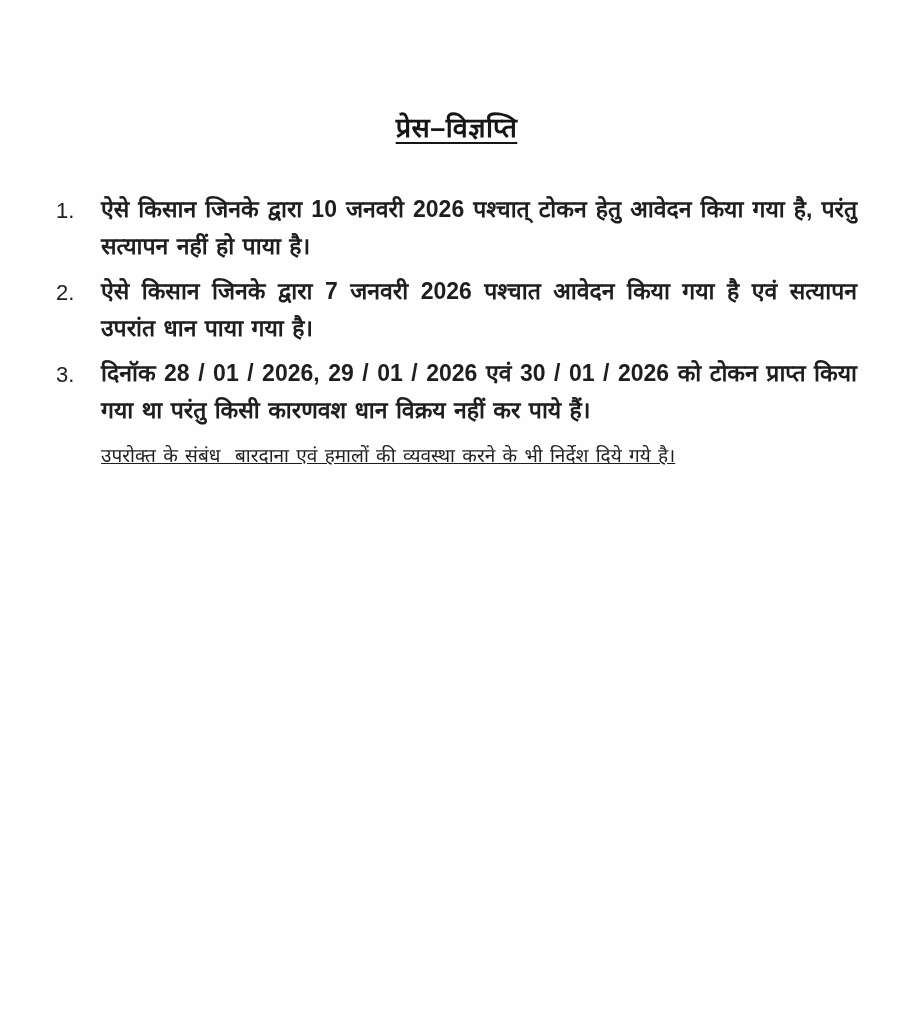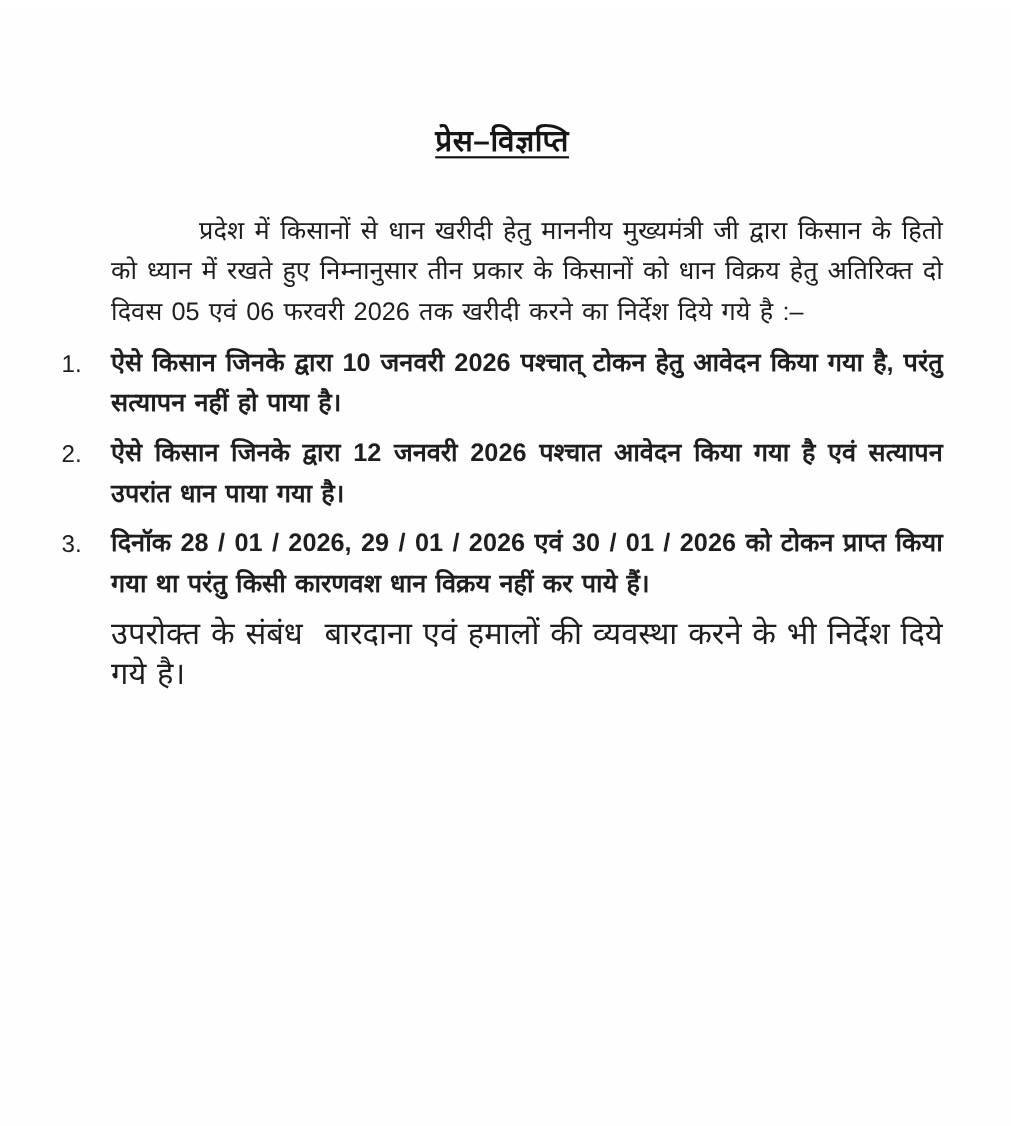--- a/index.html
+++ b/index.html
@@ -54,46 +54,46 @@
     flex: 1 1 auto;
     font-size: 23px;
     line-height: 37px;
     text-align: justify;
     word-spacing: 2px;
     font-weight: bold;
   }
   .closing {
     margin-left: 45px;
     margin-top: 4px;
-    font-size: 28px;
+    font-size: 19px;
     line-height: 37px;
     text-align: justify;
     white-space: pre-wrap;
     word-spacing: 2px;
+    text-decoration: underline;
   }
 </style>
 </head>
 <body>
 
 <div class="page">
 
   <div class="doc-title">प्रेस–विज्ञप्ति</div>
 
-  <p class="intro">प्रदेश में किसानों से धान खरीदी हेतु माननीय मुख्यमंत्री जी द्वारा किसान के हितो को ध्यान में रखते हुए निम्नानुसार तीन प्रकार के किसानों को धान विक्रय हेतु अतिरिक्त दो दिवस 05 एवं 06 फरवरी 2026 तक खरीदी करने का निर्देश दिये गये है :–</p>
 
   <div class="list">
 
     <div class="list-row">
       <span class="list-num">1.</span>
       <span class="list-text">ऐसे किसान जिनके द्वारा 10 जनवरी 2026 पश्चात् टोकन हेतु आवेदन किया गया है, परंतु सत्यापन नहीं हो पाया है।</span>
     </div>
 
     <div class="list-row">
       <span class="list-num">2.</span>
-      <span class="list-text">ऐसे किसान जिनके द्वारा 12 जनवरी 2026 पश्चात आवेदन किया गया है एवं सत्यापन उपरांत धान पाया गया है।</span>
+      <span class="list-text">ऐसे किसान जिनके द्वारा 7 जनवरी 2026 पश्चात आवेदन किया गया है एवं सत्यापन उपरांत धान पाया गया है।</span>
     </div>
 
     <div class="list-row">
       <span class="list-num">3.</span>
       <span class="list-text">दिनॉक 28 / 01 / 2026, 29 / 01 / 2026 एवं 30 / 01 / 2026 को टोकन प्राप्त किया गया था परंतु किसी कारणवश धान विक्रय नहीं कर पाये हैं।</span>
     </div>
 
   </div>
 
   <p class="closing">उपरोक्त के संबंध  बारदाना एवं हमालों की व्यवस्था करने के भी निर्देश दिये गये है।</p>

